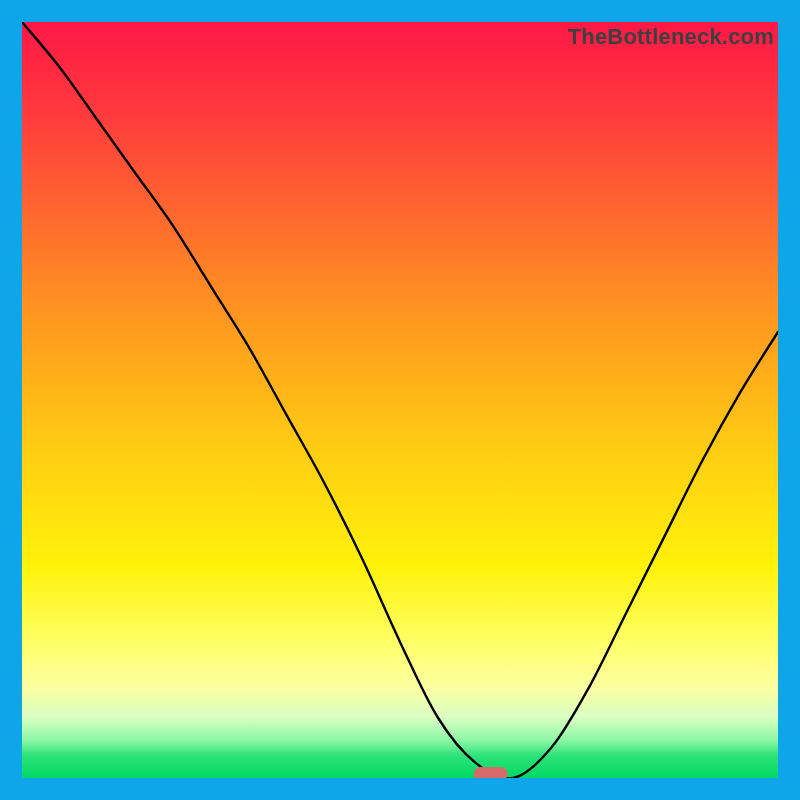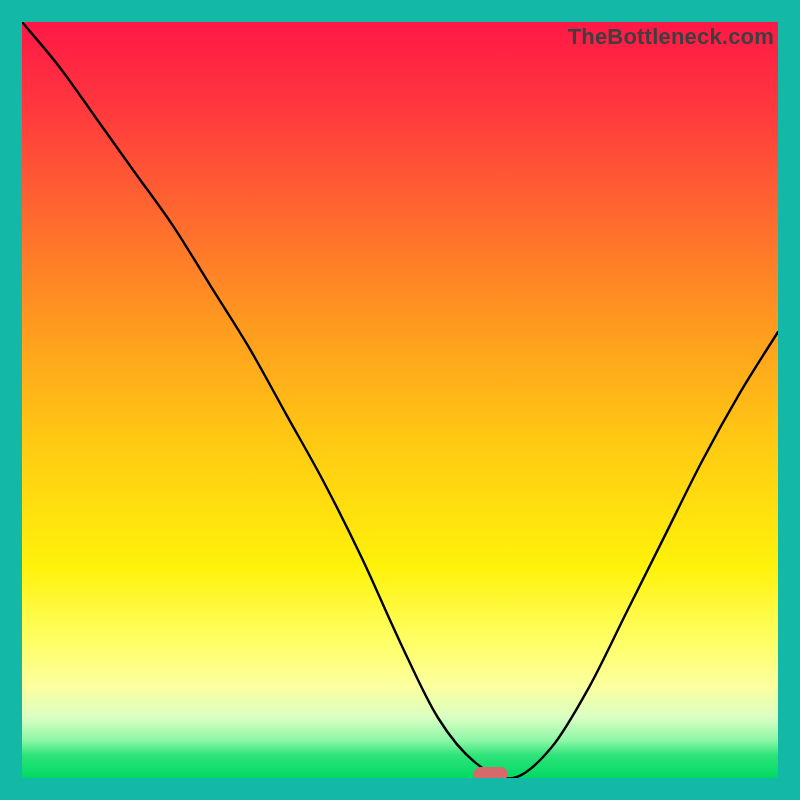--- a/index.html
+++ b/index.html
@@ -1,21 +1,21 @@
 <!DOCTYPE html>
 <html><head>
 <meta charset="utf-8">
 <style>
   * { margin: 0; padding: 0; box-sizing: border-box; }
   html, body { width: 800px; height: 800px; overflow: hidden; background: #000; }
   .frame {
     position: relative;
     width: 800px;
     height: 800px;
-    background: #14b8a6;
+    background: #0ea5e9;
   }
   .plot-area {
     position: absolute;
     left: 22px;
     top: 22px;
     width: 756px;
     height: 756px;
     background: linear-gradient(to bottom,
       #ff1847 0%,
       #ff3a3d 12%,

